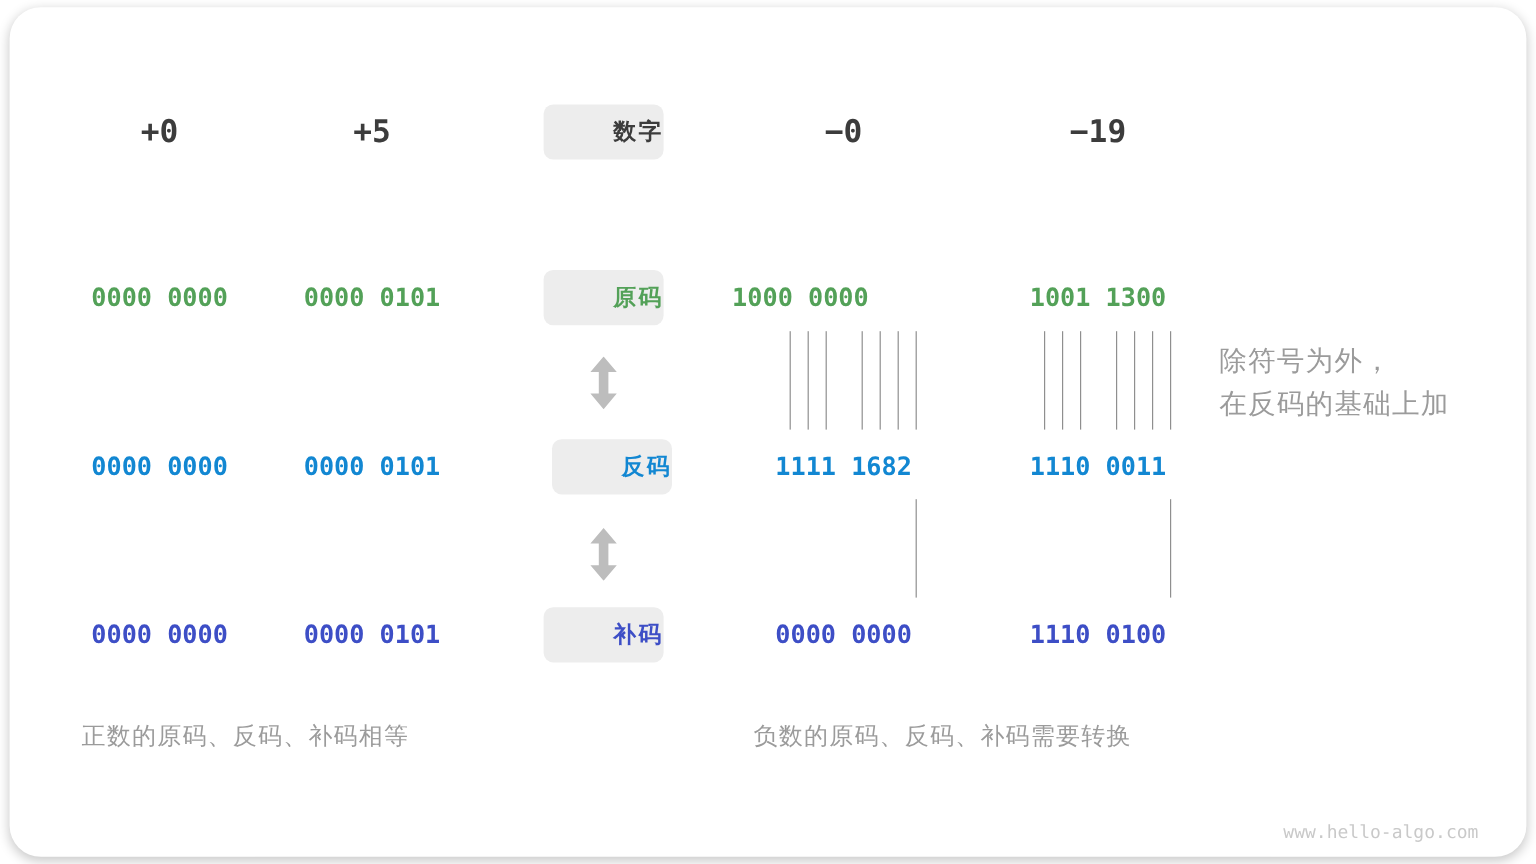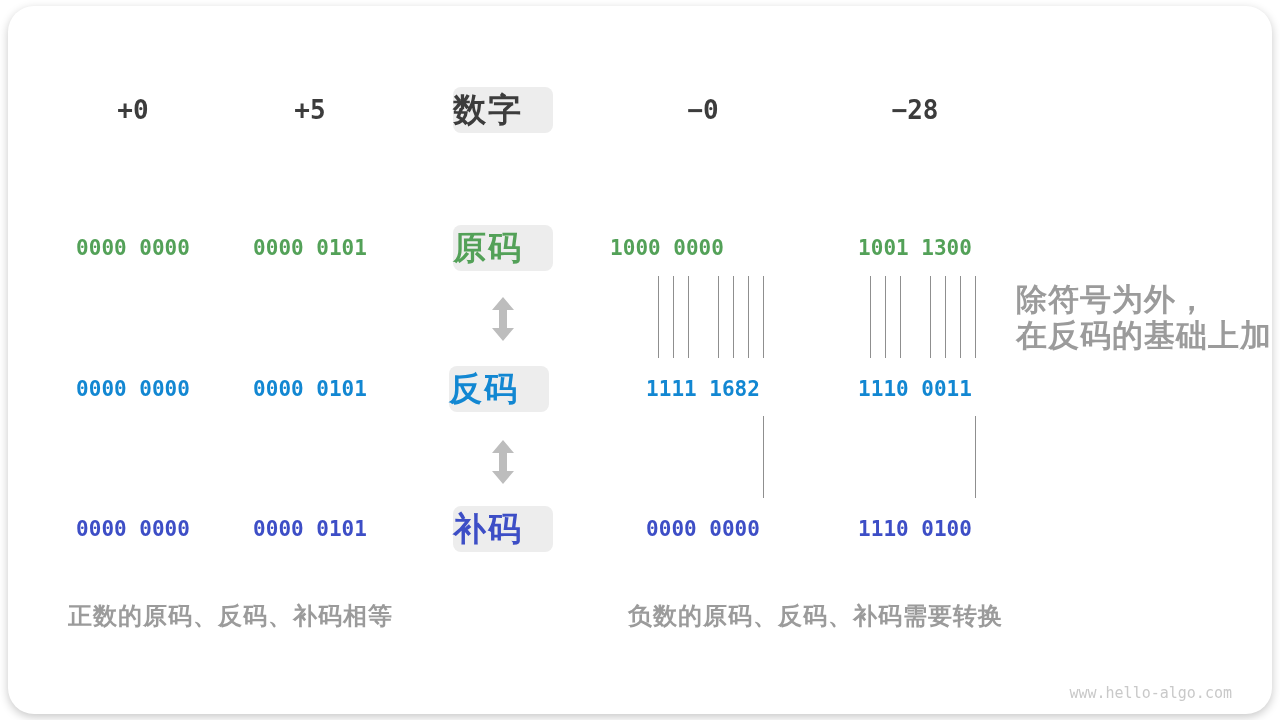--- a/index.html
+++ b/index.html
@@ -16,52 +16,52 @@
   .mono{font-family:"DejaVu Sans Mono","Liberation Mono",monospace;font-weight:bold;}
   .hdr{font-size:26px;color:var(--dark,#3c3c3c);}
   .bin{font-size:21px;letter-spacing:0px;}
   .green{color:var(--green,#53a158);}
   .blue{color:var(--blue,#1287d2);}
   .indigo{color:var(--indigo,#3d4ec6);}
   .dark{color:var(--dark,#3c3c3c);}
   .codebox{
     position:absolute;transform:translate(-50%,-50%);
     width:100px;height:46px;background:var(--boxbg,#ededed);border-radius:8px;
-    display:flex;align-items:center;justify-content:flex-start;
-    font-weight:bold;font-size:33px;letter-spacing:2px;
+    display:flex;align-items:center;justify-content:flex-end;
+    font-weight:bold;font-size:19px;letter-spacing:2px;
   }
   .vline{position:absolute;width:1px;background:var(--line,#8f8f8f);}
   .grp{top:270px;height:82px;}
   .sgl{top:410px;height:82px;}
   .arrow{position:absolute;transform:translate(-50%,-50%);line-height:0;}
   .note{
-    position:absolute;color:var(--gray,#9b9b9b);font-weight:bold;
-    font-size:31px;line-height:36px;white-space:nowrap;letter-spacing:1px;
+    position:absolute;color:var(--gray,#9b9b9b);font-weight:normal;
+    font-size:23px;line-height:36px;white-space:nowrap;letter-spacing:1px;
   }
   .caption{
-    position:absolute;color:var(--gray,#9b9b9b);font-weight:bold;
-    font-size:24px;white-space:nowrap;letter-spacing:1px;
+    position:absolute;color:var(--gray,#9b9b9b);font-weight:normal;
+    font-size:20px;white-space:nowrap;letter-spacing:1px;
   }
   .watermark{
     position:absolute;font-family:"DejaVu Sans Mono","Liberation Mono",monospace;
     font-size:15px;color:var(--watermark,#c9c9c9);white-space:nowrap;
   }
 </style>
 </head>
 <body>
 
 <div class="card">
 
   <div class="abs mono hdr" style="left:125px;top:104px;">+0</div>
   <div class="abs mono hdr" style="left:302px;top:104px;">+5</div>
   <div class="codebox dark" style="left:495px;top:104px;">
     <span>数字</span>
   </div>
   <div class="abs mono hdr" style="left:695px;top:104px;">−0</div>
-  <div class="abs mono hdr" style="left:907px;top:104px;">−28</div>
+  <div class="abs mono hdr" style="left:907px;top:104px;">−19</div>
 
   <div class="abs mono bin green" style="left:125px;top:242px;">0000 0000</div>
   <div class="abs mono bin green" style="left:302px;top:242px;">0000 0101</div>
   <div class="codebox green" style="left:495px;top:242px;">
     <span>原码</span>
   </div>
   <div class="abs mono bin green" style="left:659px;top:242px;">1000 0000</div>
   <div class="abs mono bin green" style="left:907px;top:242px;">1001 1300</div>
 
   <div class="vline grp" style="left:650px;"></div>
@@ -85,21 +85,21 @@
     </svg>
   </div>
   <div class="arrow" style="left:495px;top:456px;">
     <svg width="24" height="44" viewBox="0 0 24 44">
       <path d="M12 0 L23 13 L16 13 L16 31 L23 31 L12 44 L1 31 L8 31 L8 13 L1 13 Z" fill="var(--arrow,#bdbdbd)"></path>
     </svg>
   </div>
 
   <div class="abs mono bin blue" style="left:125px;top:383px;">0000 0000</div>
   <div class="abs mono bin blue" style="left:302px;top:383px;">0000 0101</div>
-  <div class="codebox blue" style="left:491px;top:383px;">
+  <div class="codebox blue" style="left:502px;top:383px;">
     <span>反码</span>
   </div>
   <div class="abs mono bin blue" style="left:695px;top:383px;">1111 1682</div>
   <div class="abs mono bin blue" style="left:907px;top:383px;">1110 0011</div>
 
   <div class="vline sgl" style="left:755px;"></div>
   <div class="vline sgl" style="left:967px;"></div>
 
   <div class="abs mono bin indigo" style="left:125px;top:523px;">0000 0000</div>
   <div class="abs mono bin indigo" style="left:302px;top:523px;">0000 0101</div>

